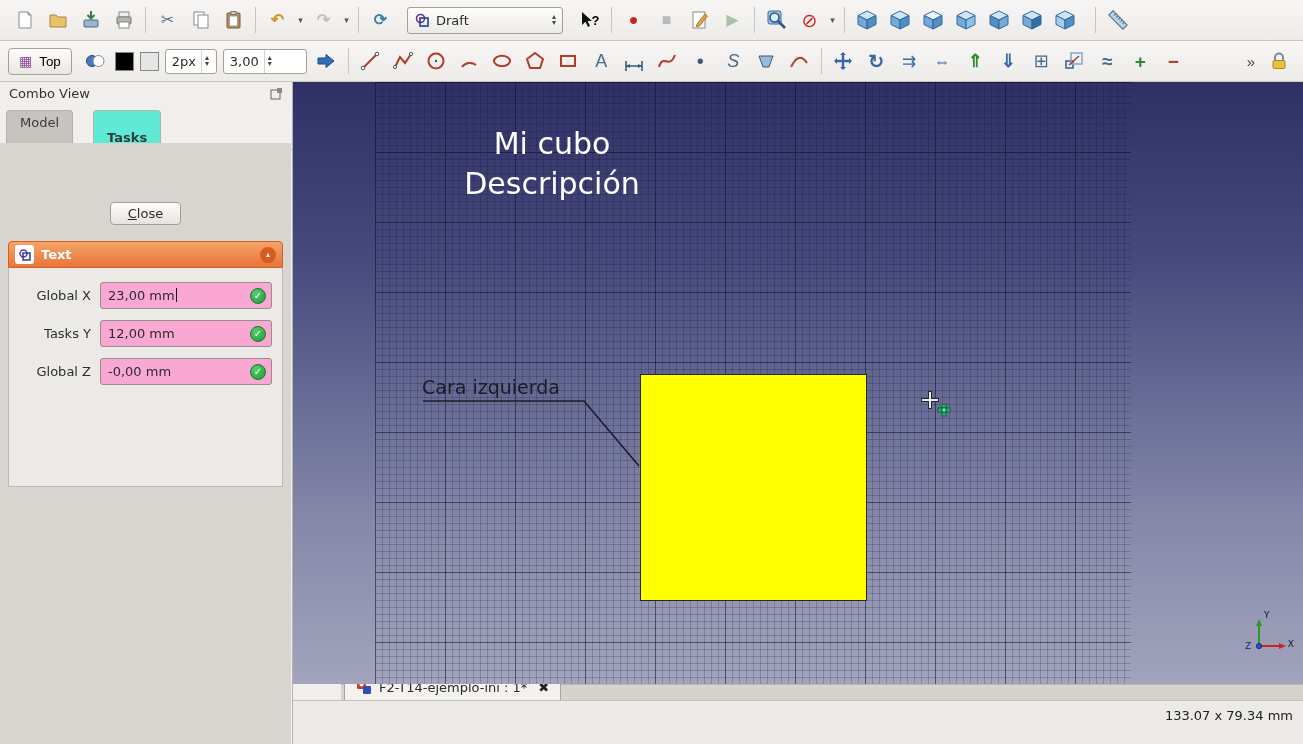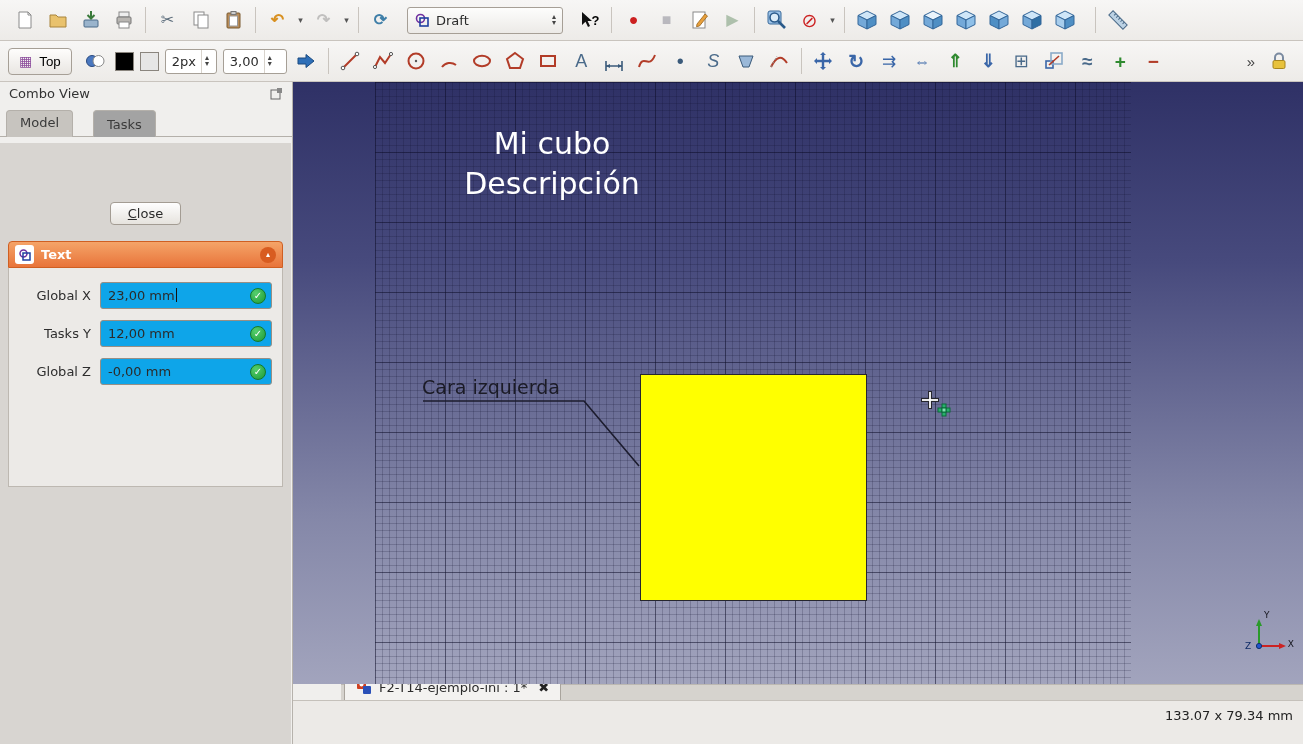--- a/index.html
+++ b/index.html
@@ -30,38 +30,38 @@
   .btn-top { display:flex; align-items:center; gap:7px; height:27px; padding:0 10px; border:1px solid #a69f96;
              border-radius:4px; background:linear-gradient(#fefdfc,#e9e6e2); margin-right:7px; flex:0 0 auto; }
 
   
   .left-panel { position:absolute; left:0; top:82px; width:293px; bottom:0;
                 background:#f0efed; border-right:1px solid #b6b2ac; }
   .cv-header { display:flex; align-items:center; justify-content:space-between; padding:4px 9px 2px 9px; color:#333; }
   .cv-tabs { padding:6px 6px 0 6px; border-bottom:1px solid #b4b0aa; display:flex; }
   .tab { padding:4px 13px 5px 13px; border:1px solid #b4b0aa; border-bottom:none;
          border-radius:4px 4px 0 0; background:#c7c4bf; margin-right:20px; position:relative; top:1px; color:#3a3a3a; }
-  .tab.active { background:#a3a3a3; padding-top:6px; }
+  .tab.active { background:#5eead4; padding-top:19px;font-weight:bold; }
   .cv-content { position:absolute; top:61px; bottom:0; left:0; right:1px; background:#d8d5d1; }
   .close-row { text-align:center; padding:23px 0 16px 0; }
   .close-btn { font-family:inherit; font-size:13px; padding:3px 17px; border:1px solid #a39c93; border-radius:4px;
                background:linear-gradient(#fefefe,#e6e3de); color:#2b2b2b; cursor:default;margin-top:36px; }
   .accel { text-decoration:underline; }
   .task-box { margin:0 8px; }
   .task-header { display:flex; align-items:center; height:27px; padding:0 6px; border-radius:4px 4px 0 0;
                  background:linear-gradient(#f5a468,#e8743a); border:1px solid #cf5f22; }
   .th-icon { width:19px; height:19px; background:#fff; border-radius:3px; display:flex;
              align-items:center; justify-content:center; margin-right:7px; }
   .th-title { color:#fff; font-weight:bold; }
   .th-collapse { margin-left:auto; width:16px; height:16px; border-radius:50%; background:#d85c20;
                  color:#fff; font-size:8px; display:flex; align-items:center; justify-content:center; }
   .task-body { background:#eceae7; border:1px solid #bdb8b1; border-top:none; padding:14px 8px 90px 8px; }
   .frow { display:flex; align-items:center; margin:0 2px 11px 2px; }
   .frow label { width:72px; text-align:right; margin-right:9px; color:#2e2e2e; }
-  .field { position:relative; width:172px; height:27px; background:#0ea5e9; border:1px solid #978f85;
+  .field { position:relative; width:172px; height:27px; background:#f9a8d4; border:1px solid #978f85;
            border-radius:3px; padding:5px 26px 0 7px; white-space:nowrap; overflow:hidden; }
   .caret { display:inline-block; width:1px; height:14px; background:#111; vertical-align:-2px; margin-left:1px; }
   .check { position:absolute; right:5px; top:50%; transform:translateY(-50%); width:16px; height:16px;
            border-radius:50%; background:radial-gradient(circle at 35% 30%, #55cf6e, #1d9a35); border:1px solid #157a28;
            color:#fff; font-size:10px; display:flex; align-items:center; justify-content:center; }
 
   
   .main-col { position:absolute; left:293px; right:0; top:82px; bottom:0; display:flex; flex-direction:column; }
   .viewport { position:relative; flex:1; overflow:hidden;
               background:linear-gradient(180deg,#2f3166 0%,#474a7d 30%,#8487a8 72%,#a2a4bd 100%); }
@@ -275,21 +275,21 @@
       </button>
     <span class="swatch" style="background:#000"></span>
     <span class="swatch" style="background:#e6e6e6"></span>
     <div class="spinbox" style="width:52px">
       <span>2px</span>
       <span class="arrows">
           <span>▴</span>
           <span>▾</span>
         </span>
       </div>
-    <div class="spinbox" style="width:64px">
+    <div class="spinbox" style="width:84px">
       <span>3,00</span>
       <span class="arrows">
           <span>▴</span>
           <span>▾</span>
         </span>
       </div>
     <button class="tbtn">
       <svg width="22" height="22">
           <path d="M3 8 h8 V4.5 L19 11 L11 17.5 V14 H3 z" fill="#2e6fb8" stroke="#1a4a80"></path>
         </svg>

